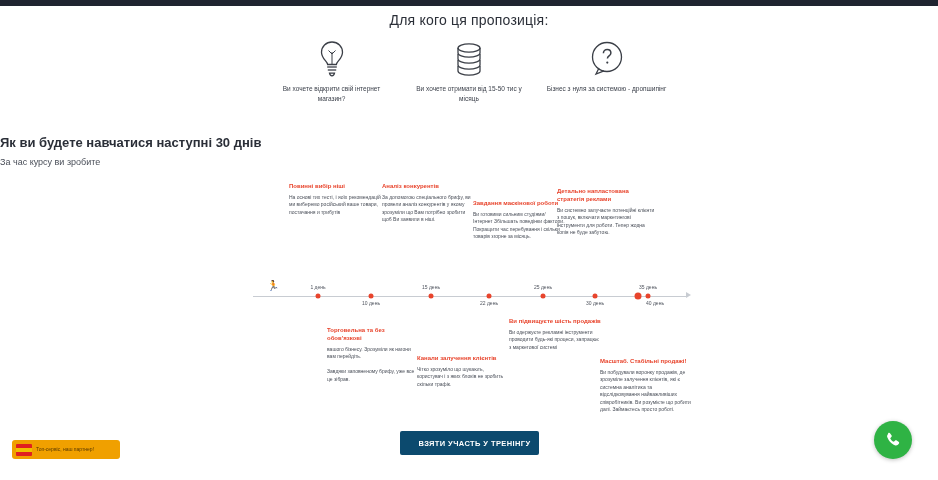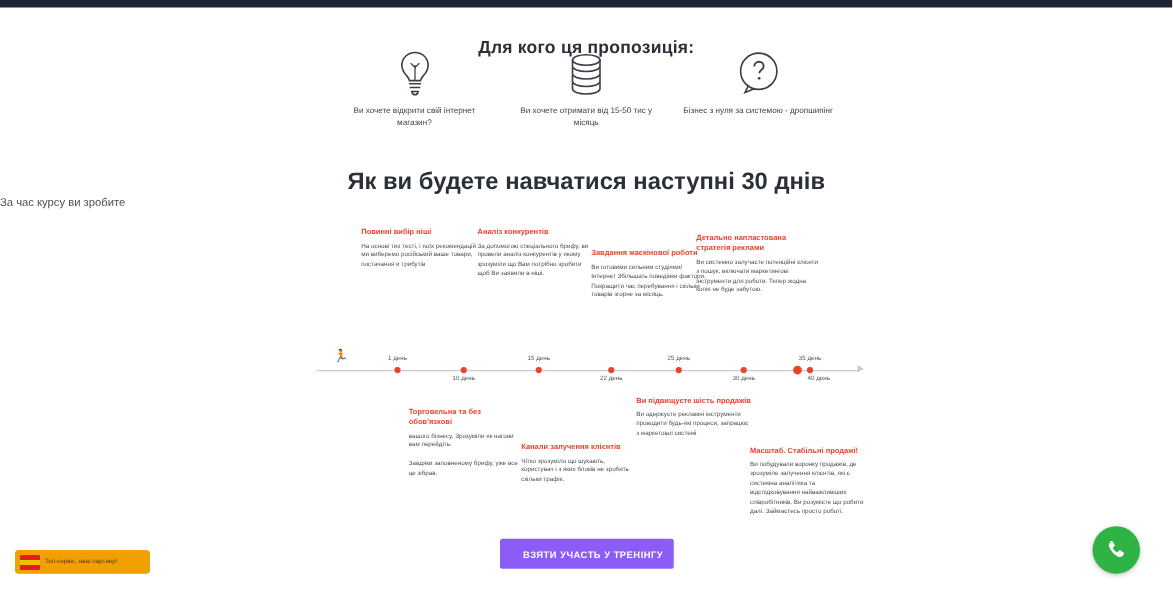--- a/index.html
+++ b/index.html
@@ -17,23 +17,23 @@
     overflow: hidden;
   }
   .topbar {
     position: absolute; top: 0; left: 0;
     width: 938px; height: 6px;
     background: #1f2430;
   }
 
   
   .aud-title {
-    position: absolute; top: 29px; left: 0; width: 938px;
+    position: absolute; top: 12px; left: 0; width: 938px;
     text-align: center;
-    font-size: 14px; font-weight: bold; color: #2b2f38;
+    font-size: 14px; font-weight: normal; color: #2b2f38;
     letter-spacing: .2px;
   }
   .aud-row {
     position: absolute; top: 38px; left: 269px;
     width: 400px; height: 70px;
     display: flex; justify-content: space-between;
   }
   .aud-col { width: 125px; text-align: center; }
   .aud-icon {
     height: 42px; display: flex; align-items: center; justify-content: center;
@@ -44,22 +44,21 @@
     display: flex; justify-content: space-between;
   }
   .aud-text div {
     width: 125px; text-align: center;
     font-size: 6.5px; line-height: 1.55; color: #3d424c;
   }
 
   
   .tl-title {
     position: absolute; top: 135px; left: 0; width: 938px;
-    text-align: center;
-    font-size: 19px; font-weight: bold; color: #2b2f38;
+    font-size: 13px; font-weight: bold; color: #2b2f38;
   }
   .tl-sub {
     position: absolute; top: 157px; left: 0; width: 938px;
     font-size: 9px; color: #4a4f59;
   }
 
   .axis {
     position: absolute; top: 296px; left: 253px;
     width: 434px; height: 1px; background: #c8ccd2;
   }
@@ -95,21 +94,21 @@
   }
   .note p {
     margin: 0;
     font-size: 5px; line-height: 1.5; color: #4a4f59;
   }
 
   
   .cta {
     position: absolute; top: 431px; left: 400px;
     width: 139px; height: 24px;
-    background: #8b5cf6;
+    background: #0c4a6e;
     border: none; border-radius: 2px;
     color: #ffffff; font-size: 7.5px; font-weight: bold;
     letter-spacing: .4px;
     cursor: pointer;
     font-family: "Liberation Sans", sans-serif;
     padding-left: 16px;
   }
 
   
   .promo {

